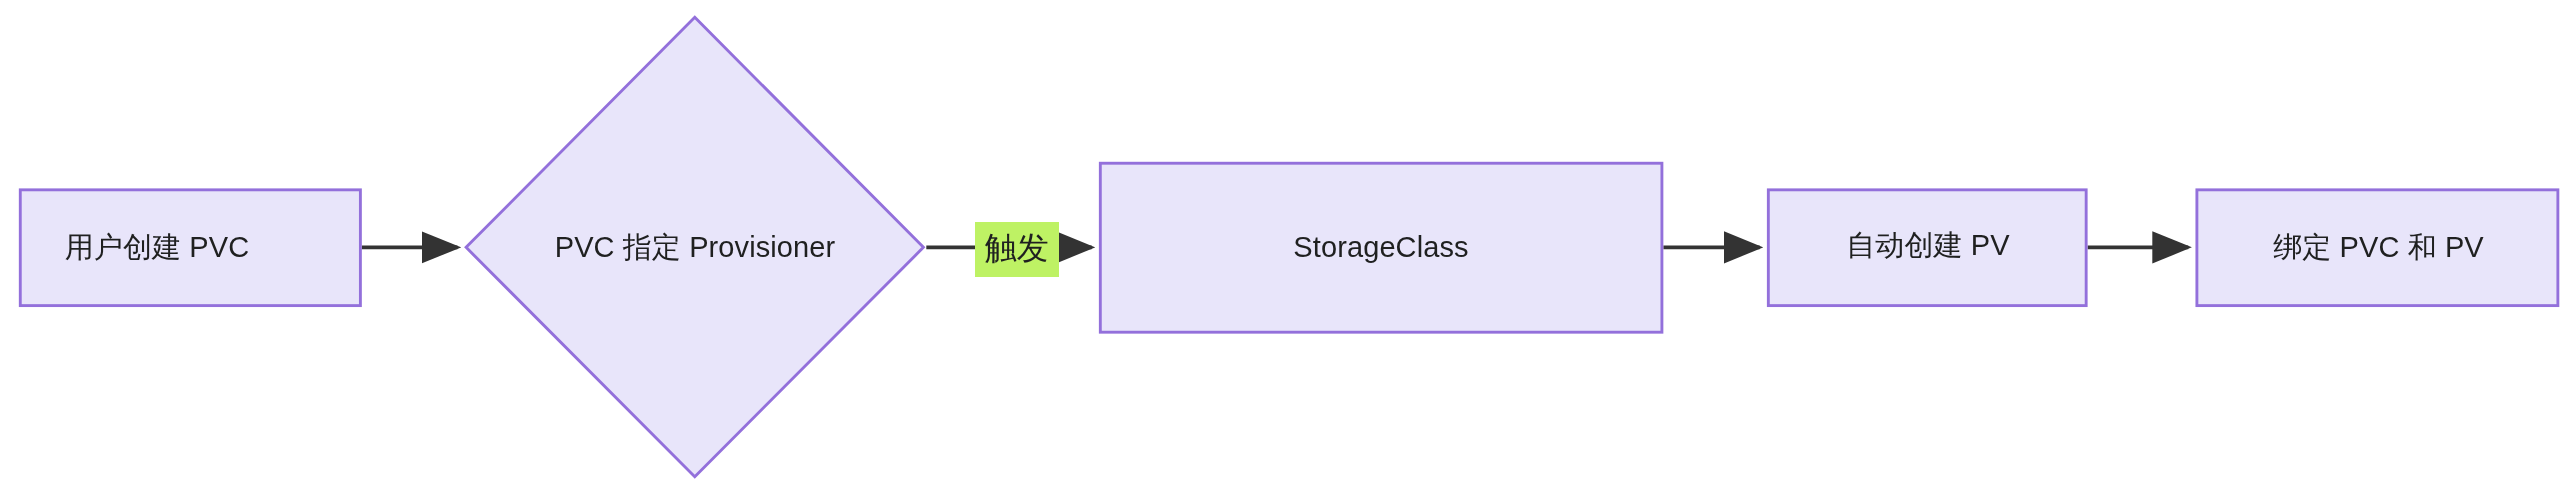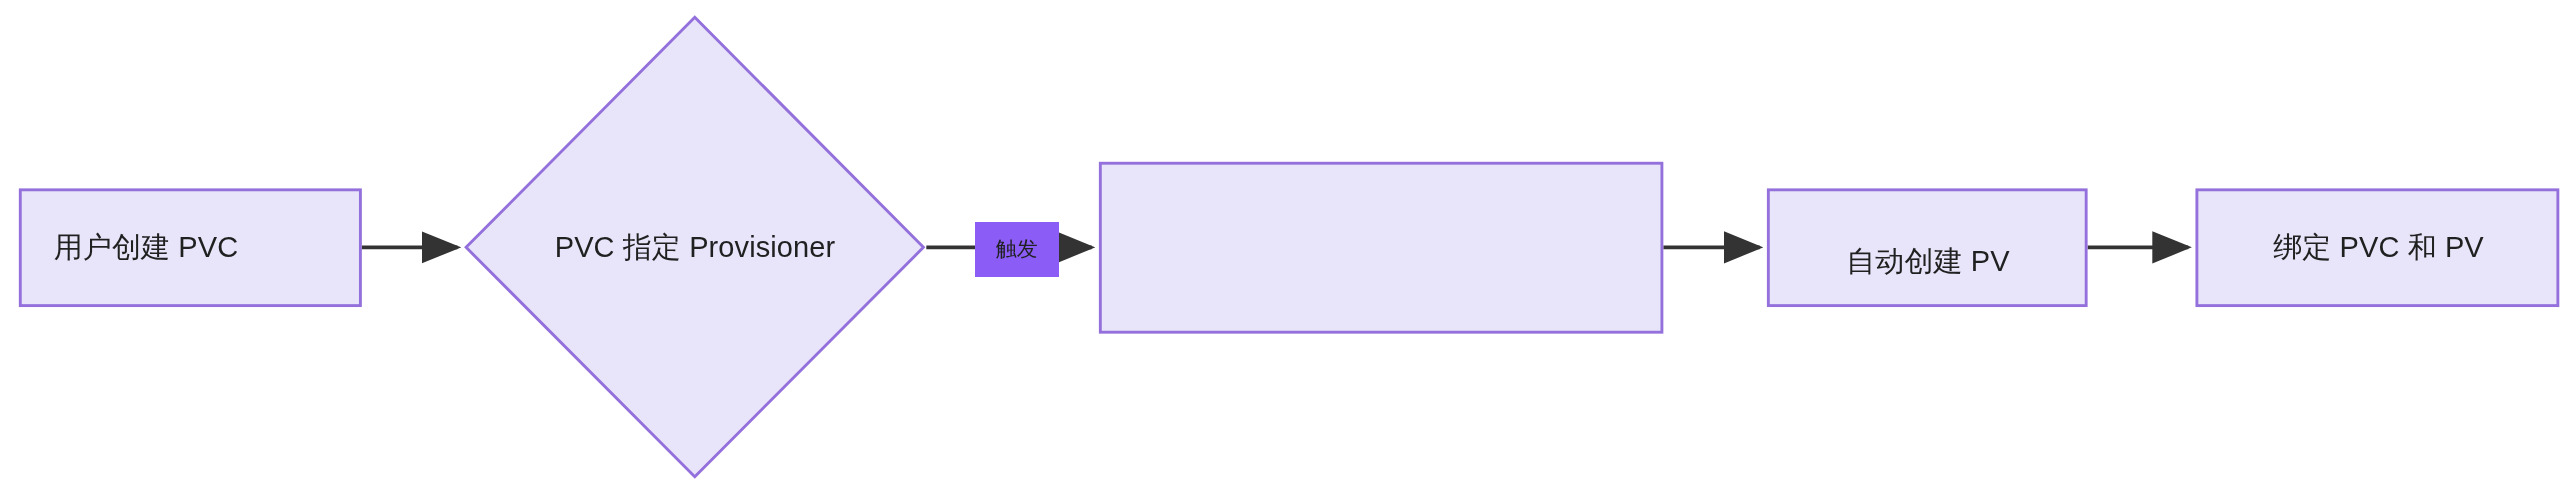--- a/index.html
+++ b/index.html
@@ -53,23 +53,23 @@
     line-height: 1.42;
     letter-spacing: 0.1px;
     pointer-events: none;
     white-space: nowrap;
   }
   .edge-label {
     position: absolute;
     display: flex;
     align-items: center;
     justify-content: center;
-    background: #8b5cf6;
+    background: #bef264;
     color: #1f2020;
-    font-size: 21px;
+    font-size: 32px;
     font-family: Liberation Serif, serif;
     white-space: nowrap;
     padding: 1.4px 4.3px;
   }
 </style>
 </head>
 <body>
 
 <div id="canvas">
 
@@ -92,32 +92,33 @@
 
     <polygon class="node-diamond" points="965,24 1283,344 965,663 647,344"></polygon>
 
     <rect class="node-rect" x="1529" y="227" width="781" height="235"></rect>
 
     <rect class="node-rect" x="2458" y="264" width="442" height="161"></rect>
 
     <rect class="node-rect" x="3054" y="264" width="502" height="161"></rect>
   </svg>
 
-  <div class="node-label" style="left:4px; top:190px; width:284px; height:116px;">
+  <div class="node-label" style="left:15px; top:190px; width:284px; height:116px;">
     <span>用户创建 PVC</span>
   </div>
 
   <div class="node-label" style="left:466px; top:190px; width:458px; height:116px;">
     <span>PVC 指定 Provisioner</span>
   </div>
 
   <div class="node-label" style="left:1100px; top:163px; width:562px; height:169px;">
+    <span>StorageClass</span>
   </div>
 
-  <div class="node-label" style="left:1769px; top:206px; width:318px; height:112px;">
+  <div class="node-label" style="left:1769px; top:190px; width:318px; height:112px;">
     <span>自动创建 PV</span>
   </div>
 
   <div class="node-label" style="left:2198px; top:190px; width:361px; height:116px;">
     <span>绑定 PVC 和 PV</span>
   </div>
 
   <div class="edge-label" style="left:975px; top:222px; width:75px; height:52px;">触发</div>
 
 </div>

